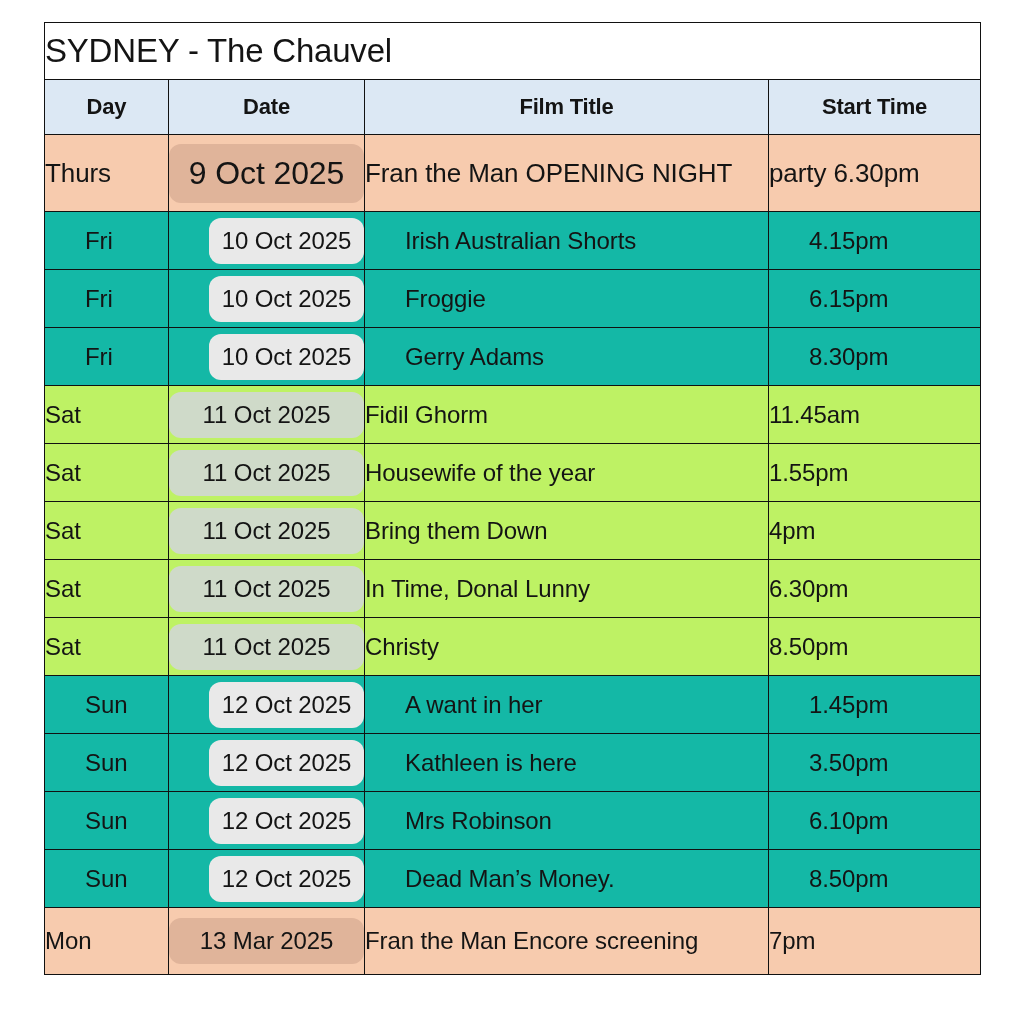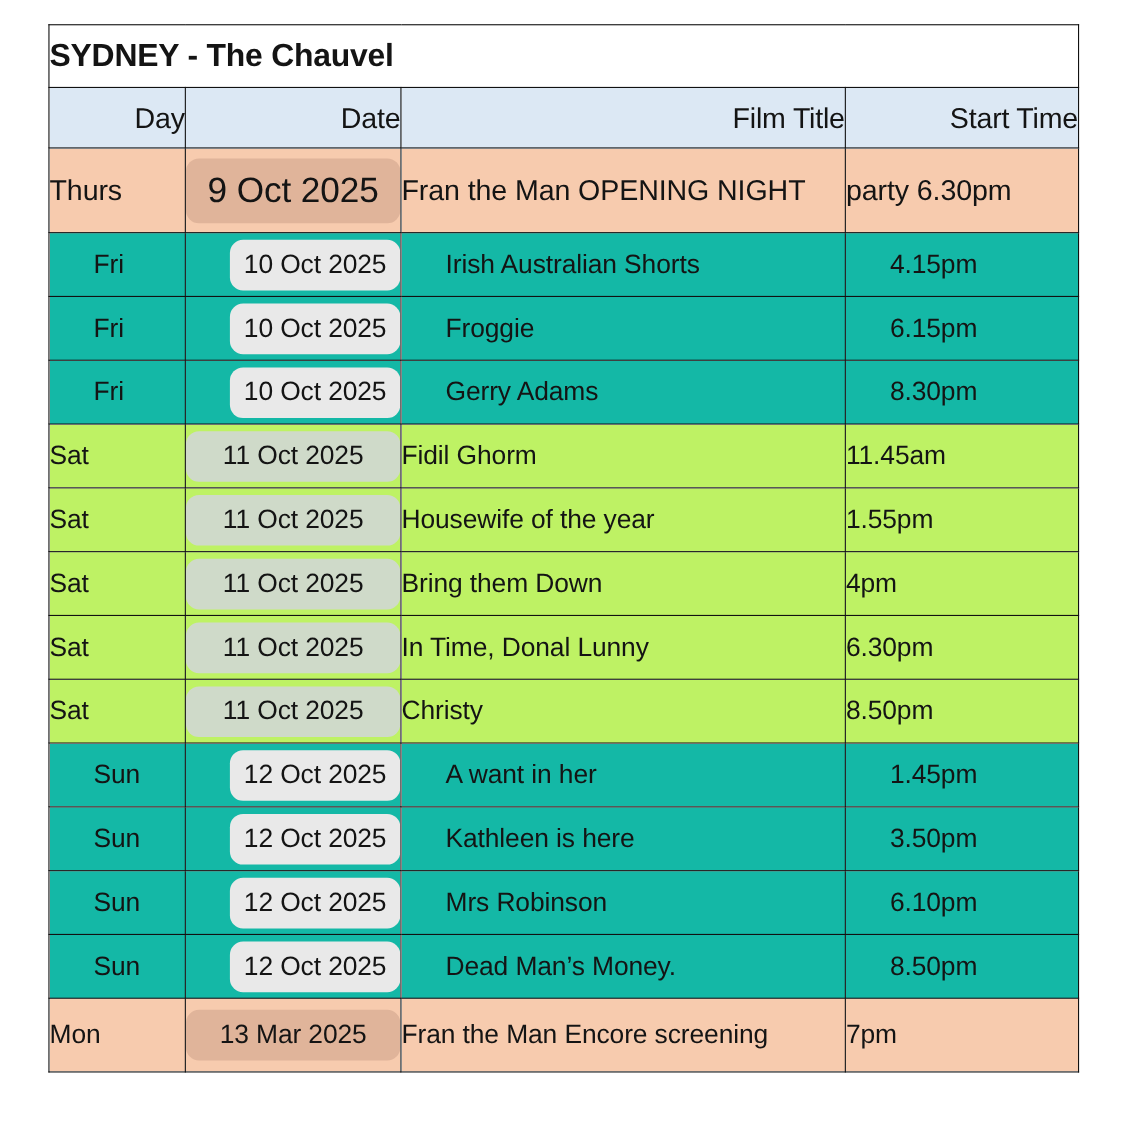--- a/index.html
+++ b/index.html
@@ -33,37 +33,37 @@
   }
   
   col.col-day   { width: 124px; }
   col.col-date  { width: 196px; }
   col.col-title { width: 404px; }
   col.col-time  { width: 212px; }
 
   .venue-cell {
     height: 56px;
     padding: 0 12px;
-    font-size: 29px;
-    font-weight: bold;
+    font-size: 33px;
+    font-weight: normal;
     letter-spacing: -0.2px;
   }
   .address-cell {
     height: 46px;
     padding: 0 12px;
     font-size: 25px;
     font-weight: bold;
     letter-spacing: -0.2px;
   }
   thead th {
     height: 54px;
     background: #dce8f4;
-    font-size: 26px;
-    font-weight: normal;
-    text-align: right;
+    font-size: 22px;
+    font-weight: bold;
+    text-align: center;
     padding: 0 12px;
     letter-spacing: -0.2px;
   }
   tbody td {
     height: 57px;
     font-size: 24px;
     padding: 0 12px;
     letter-spacing: -0.1px;
     white-space: nowrap;
     overflow: hidden;

